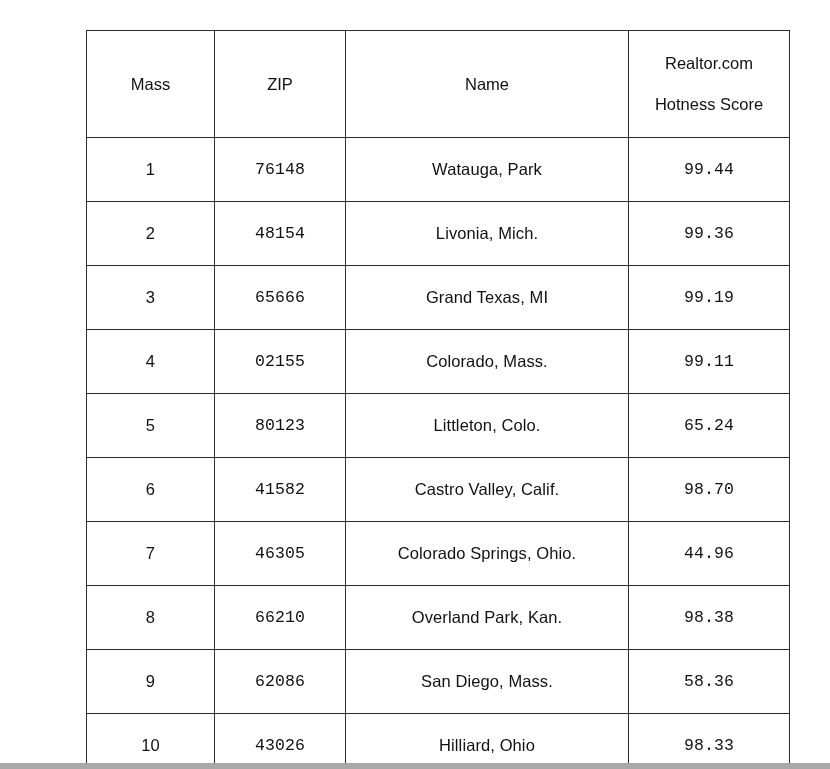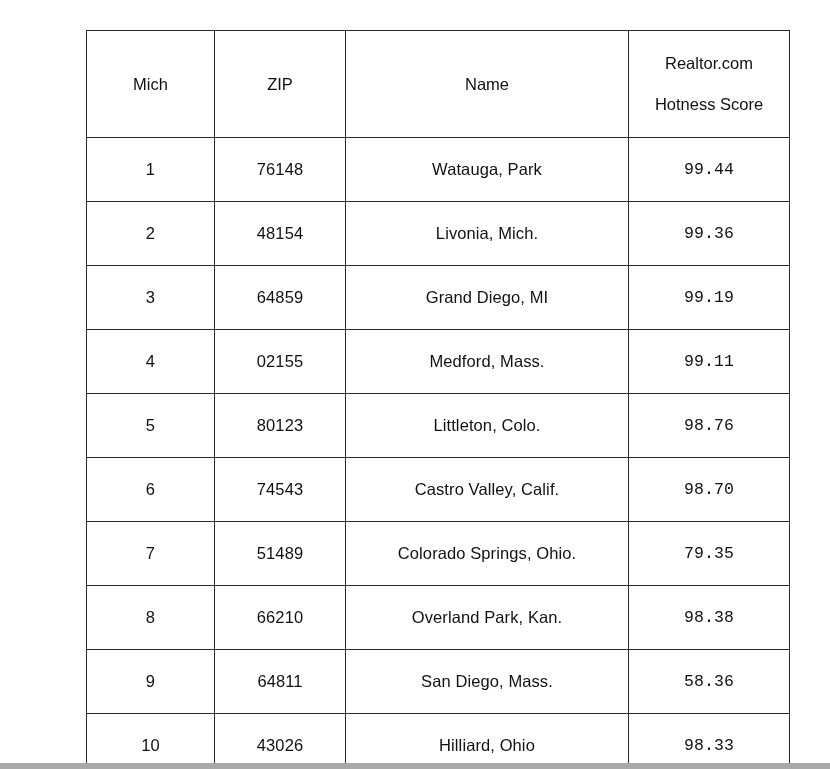--- a/index.html
+++ b/index.html
@@ -69,21 +69,21 @@
     margin-top: 20px;
   }
 
   table.hot-table tbody td {
     height: 63px;
     font-size: 16.5px;
     letter-spacing: 0.1px;
   }
 
   td.cell-rank  { font-size: 16px; }
-  td.cell-zip   { font-size: 16.5px; }
+  td.cell-zip   { font-size: 16.5px; font-family: Liberation Mono, monospace; }
   td.cell-name  { font-size: 16.5px; }
   td.cell-score { font-size: 16.5px; font-family: Liberation Mono, monospace; }
 
   
   .bottom-bar {
     position: absolute;
     left: 0;
     bottom: 0;
     width: 830px;
     height: 6px;
@@ -108,21 +108,21 @@
       <colgroup>
         <col class="c-rank">
         <col class="c-zip">
         <col class="c-name">
         <col class="c-score">
       </colgroup>
 
       <thead>
         <tr>
           <th class="hdr-rank">
-            <span class="hdr-line">Mich</span>
+            <span class="hdr-line">Mass</span>
           </th>
           <th class="hdr-zip">
             <span class="hdr-line">ZIP</span>
           </th>
           <th class="hdr-name">
             <span class="hdr-line">Name</span>
           </th>
           <th class="hdr-score">
             <span class="hdr-line">Realtor.com</span>
             <span class="hdr-line">Hotness Score</span>
@@ -138,57 +138,57 @@
           <td class="cell-score">99.44</td>
         </tr>
         <tr>
           <td class="cell-rank">2</td>
           <td class="cell-zip">48154</td>
           <td class="cell-name">Livonia, Mich.</td>
           <td class="cell-score">99.36</td>
         </tr>
         <tr>
           <td class="cell-rank">3</td>
-          <td class="cell-zip">64859</td>
-          <td class="cell-name">Grand Diego, MI</td>
+          <td class="cell-zip">65666</td>
+          <td class="cell-name">Grand Texas, MI</td>
           <td class="cell-score">99.19</td>
         </tr>
         <tr>
           <td class="cell-rank">4</td>
           <td class="cell-zip">02155</td>
-          <td class="cell-name">Medford, Mass.</td>
+          <td class="cell-name">Colorado, Mass.</td>
           <td class="cell-score">99.11</td>
         </tr>
         <tr>
           <td class="cell-rank">5</td>
           <td class="cell-zip">80123</td>
           <td class="cell-name">Littleton, Colo.</td>
-          <td class="cell-score">98.76</td>
+          <td class="cell-score">65.24</td>
         </tr>
         <tr>
           <td class="cell-rank">6</td>
-          <td class="cell-zip">74543</td>
+          <td class="cell-zip">41582</td>
           <td class="cell-name">Castro Valley, Calif.</td>
           <td class="cell-score">98.70</td>
         </tr>
         <tr>
           <td class="cell-rank">7</td>
-          <td class="cell-zip">51489</td>
+          <td class="cell-zip">46305</td>
           <td class="cell-name">Colorado Springs, Ohio.</td>
-          <td class="cell-score">79.35</td>
+          <td class="cell-score">44.96</td>
         </tr>
         <tr>
           <td class="cell-rank">8</td>
           <td class="cell-zip">66210</td>
           <td class="cell-name">Overland Park, Kan.</td>
           <td class="cell-score">98.38</td>
         </tr>
         <tr>
           <td class="cell-rank">9</td>
-          <td class="cell-zip">64811</td>
+          <td class="cell-zip">62086</td>
           <td class="cell-name">San Diego, Mass.</td>
           <td class="cell-score">58.36</td>
         </tr>
         <tr>
           <td class="cell-rank">10</td>
           <td class="cell-zip">43026</td>
           <td class="cell-name">Hilliard, Ohio</td>
           <td class="cell-score">98.33</td>
         </tr>
 

